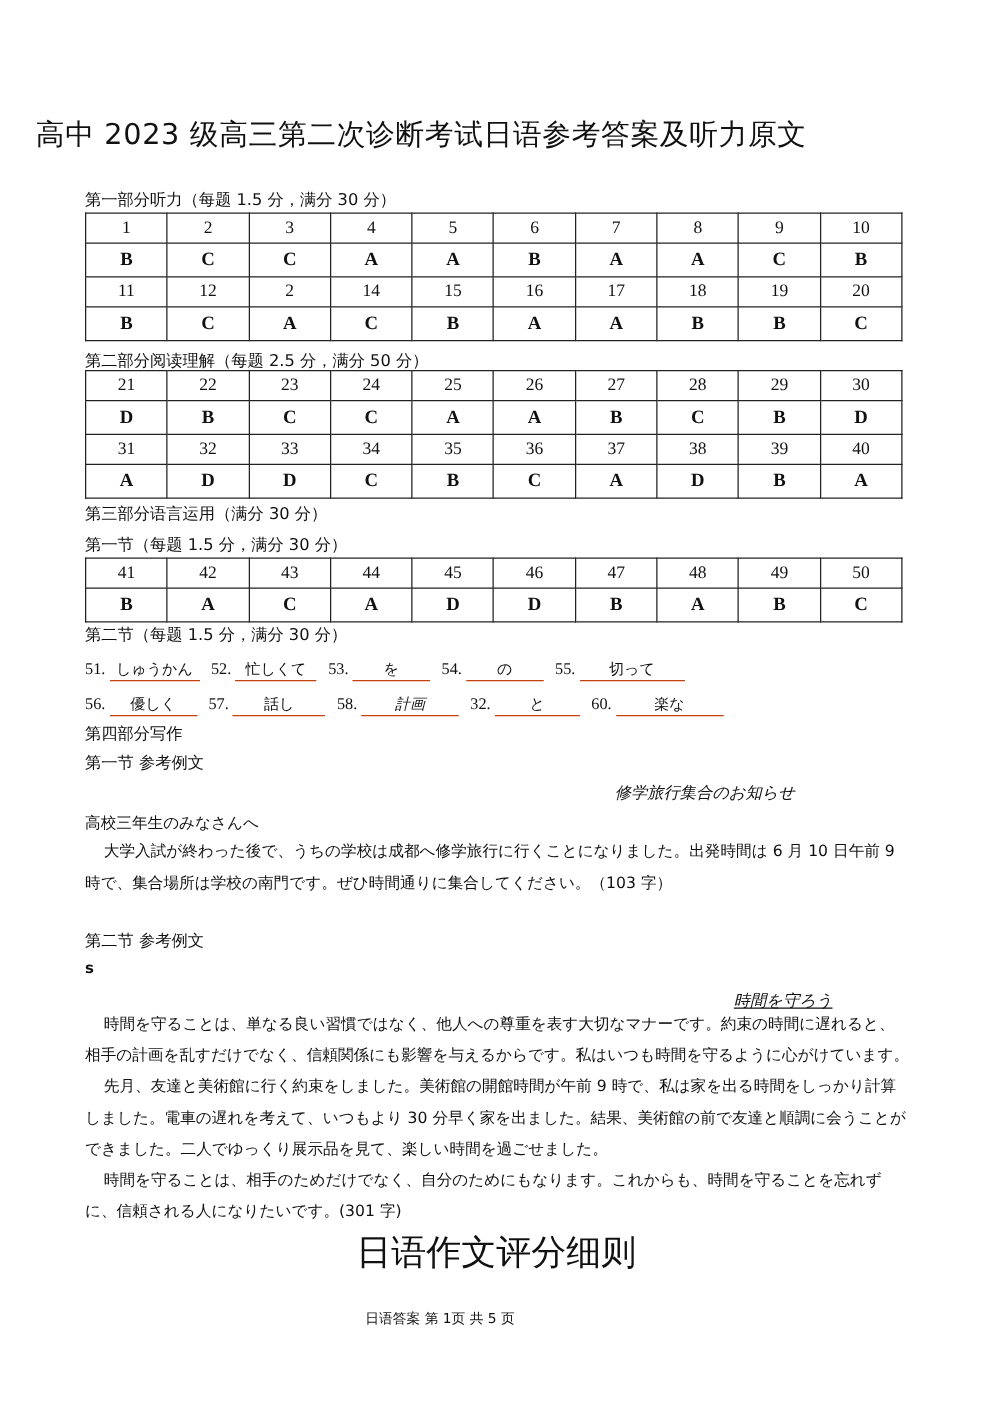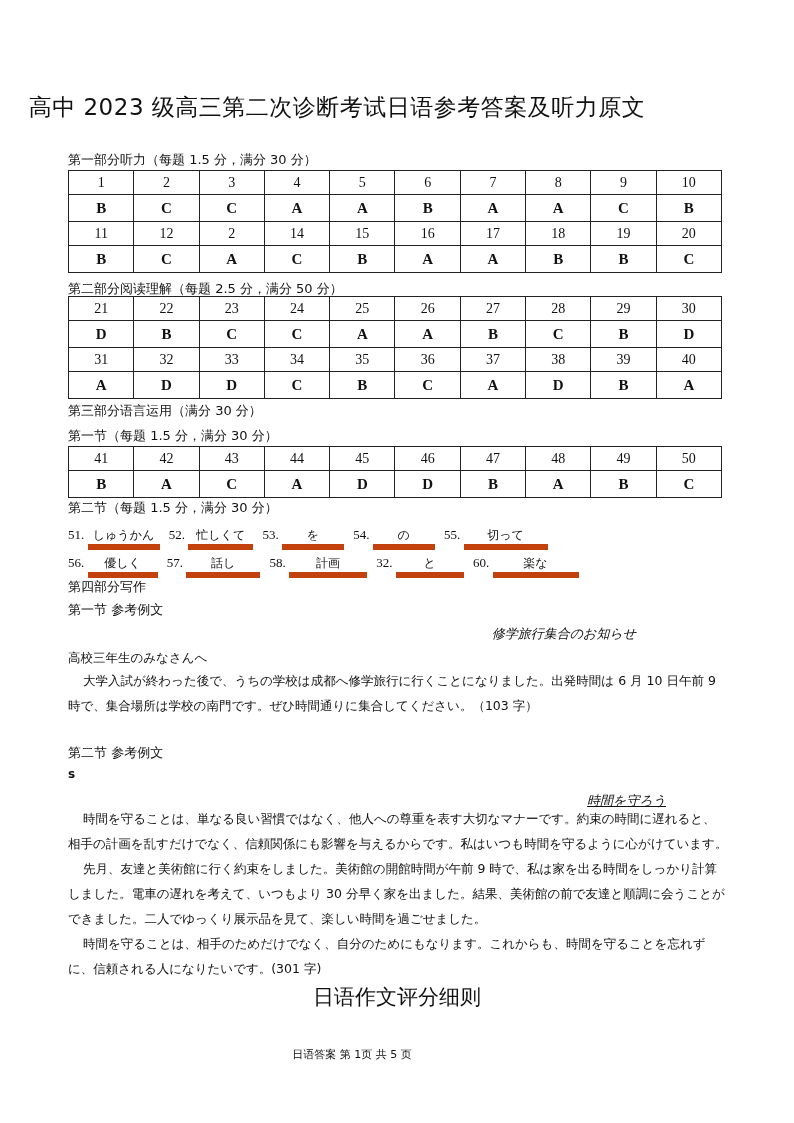--- a/index.html
+++ b/index.html
@@ -7,29 +7,29 @@
          font-family:"DejaVu Serif", "Liberation Serif", serif; color:#111; }
   .page-title { position:absolute; top:92px; left:0; width:674px; text-align:center;
                 font-size:23px; font-family:"DejaVu Sans","Liberation Sans",sans-serif; letter-spacing:0.5px; }
   .sec { position:absolute; left:68px; font-size:13px; font-family:"DejaVu Sans","Liberation Sans",sans-serif; }
   table.ans { position:absolute; left:68px; width:654px; border-collapse:collapse; table-layout:fixed; }
   table.ans td { border:1px solid #222; text-align:center; padding:0; }
   table.ans tr.num td { height:23px; font-size:14px; font-family:"Liberation Serif","DejaVu Serif",serif; }
   table.ans tr.let td { height:26px; font-size:15px; font-weight:bold; font-family:"Liberation Serif","DejaVu Serif",serif; }
   .fill-row { position:absolute; left:68px; font-size:13px; font-family:"Liberation Serif","DejaVu Serif",serif; white-space:nowrap; }
   .fill-item { display:inline-block; margin-right:6px; }
-  .blank { display:inline-block; border-bottom:6px solid #c2410c; text-align:center;
+  .blank { display:inline-block; border-bottom:1px solid #c2410c; text-align:center;
            font-family:"DejaVu Sans","Liberation Sans",sans-serif; font-size:12px; }
   .center-title { position:absolute; left:0; width:636px; text-align:right; font-size:13px;
                   font-family:"DejaVu Sans","Liberation Sans",sans-serif;font-style:italic; }
   .para { position:absolute; left:68px; width:660px; font-size:12.5px; line-height:25px;
           font-family:"DejaVu Sans","Liberation Sans",sans-serif; }
   .indent { text-indent:1.2em; }
   .underline { text-decoration:underline; }
-  .big-title { position:absolute; top:983px; left:0; width:794px; text-align:center; font-size:21px;
+  .big-title { position:absolute; top:983px; left:0; width:794px; text-align:center; font-size:28px;
                font-family:"DejaVu Sans","Liberation Sans",sans-serif; }
   .footer { position:absolute; top:1047px; left:0; width:704px; text-align:center; font-size:11px;
             font-family:"DejaVu Sans","Liberation Sans",sans-serif; }
 </style>
 </head>
 <body>
 
 <div class="page-title">高中 2023 级高三第二次诊断考试日语参考答案及听力原文</div>
 
 <div class="sec" style="top:151px;">第一部分听力（每题 1.5 分，满分 30 分）</div>
@@ -175,21 +175,21 @@
 <div class="fill-row" style="top:527px;">
   <span class="fill-item"><span>51.</span> <span class="blank" style="width:72px;">しゅうかん</span></span>
   <span class="fill-item"><span>52.</span> <span class="blank" style="width:65px;">忙しくて</span></span>
   <span class="fill-item"><span>53.</span> <span class="blank" style="width:62px;">を</span></span>
   <span class="fill-item"><span>54.</span> <span class="blank" style="width:62px;">の</span></span>
   <span class="fill-item"><span>55.</span> <span class="blank" style="width:84px;">切って</span></span>
 </div>
 <div class="fill-row" style="top:555px;">
   <span class="fill-item"><span>56.</span> <span class="blank" style="width:70px;">優しく</span></span>
   <span class="fill-item"><span>57.</span> <span class="blank" style="width:74px;">話し</span></span>
-  <span class="fill-item"><span>58.</span> <span class="blank" style="width:78px;">計画</span></span>
+  <span class="fill-item"><span>58.</span> <span class="blank" style="width:78px;font-style:italic;">計画</span></span>
   <span class="fill-item"><span>32.</span> <span class="blank" style="width:68px;">と</span></span>
   <span class="fill-item"><span>60.</span> <span class="blank" style="width:86px;">楽な</span></span>
 </div>
 
 <div class="sec" style="top:578px;">第四部分写作</div>
 <div class="sec" style="top:601px;">第一节  参考例文</div>
 <div class="center-title" style="top:625px;">修学旅行集合のお知らせ</div>
 <div class="para" style="top:645px; font-weight:normal;">高校三年生のみなさんへ</div>
 <div class="para indent" style="top:668px;">大学入試が終わった後で、うちの学校は成都へ修学旅行に行くことになりました。出発時間は 6 月 10 日午前 9 時で、集合場所は学校の南門です。ぜひ時間通りに集合してください。（103 字）</div>
 

